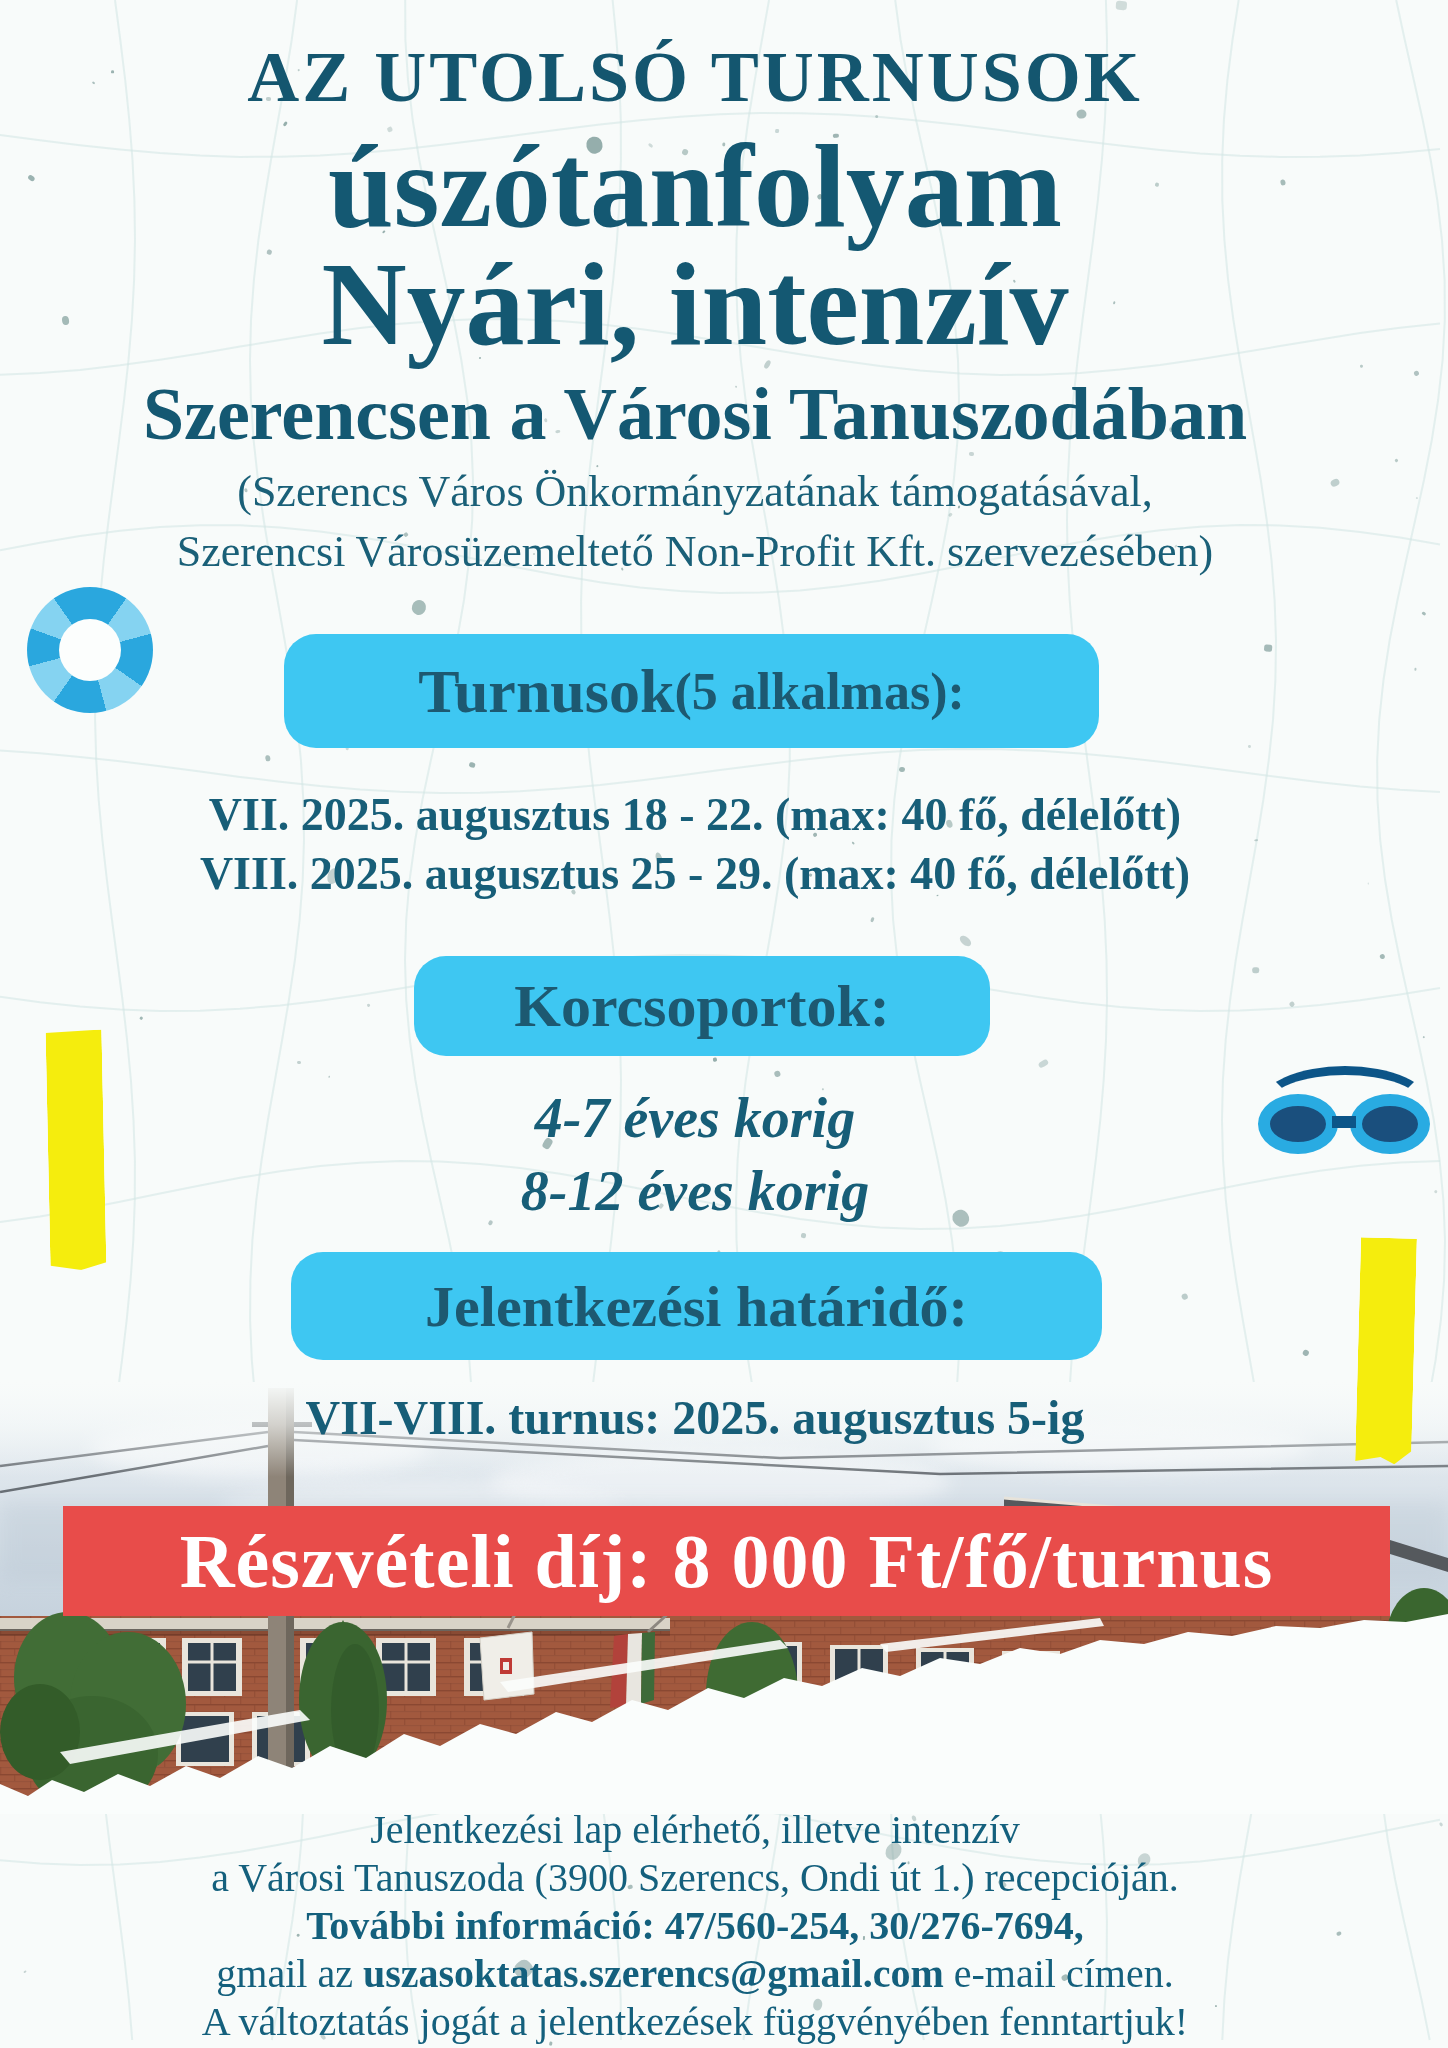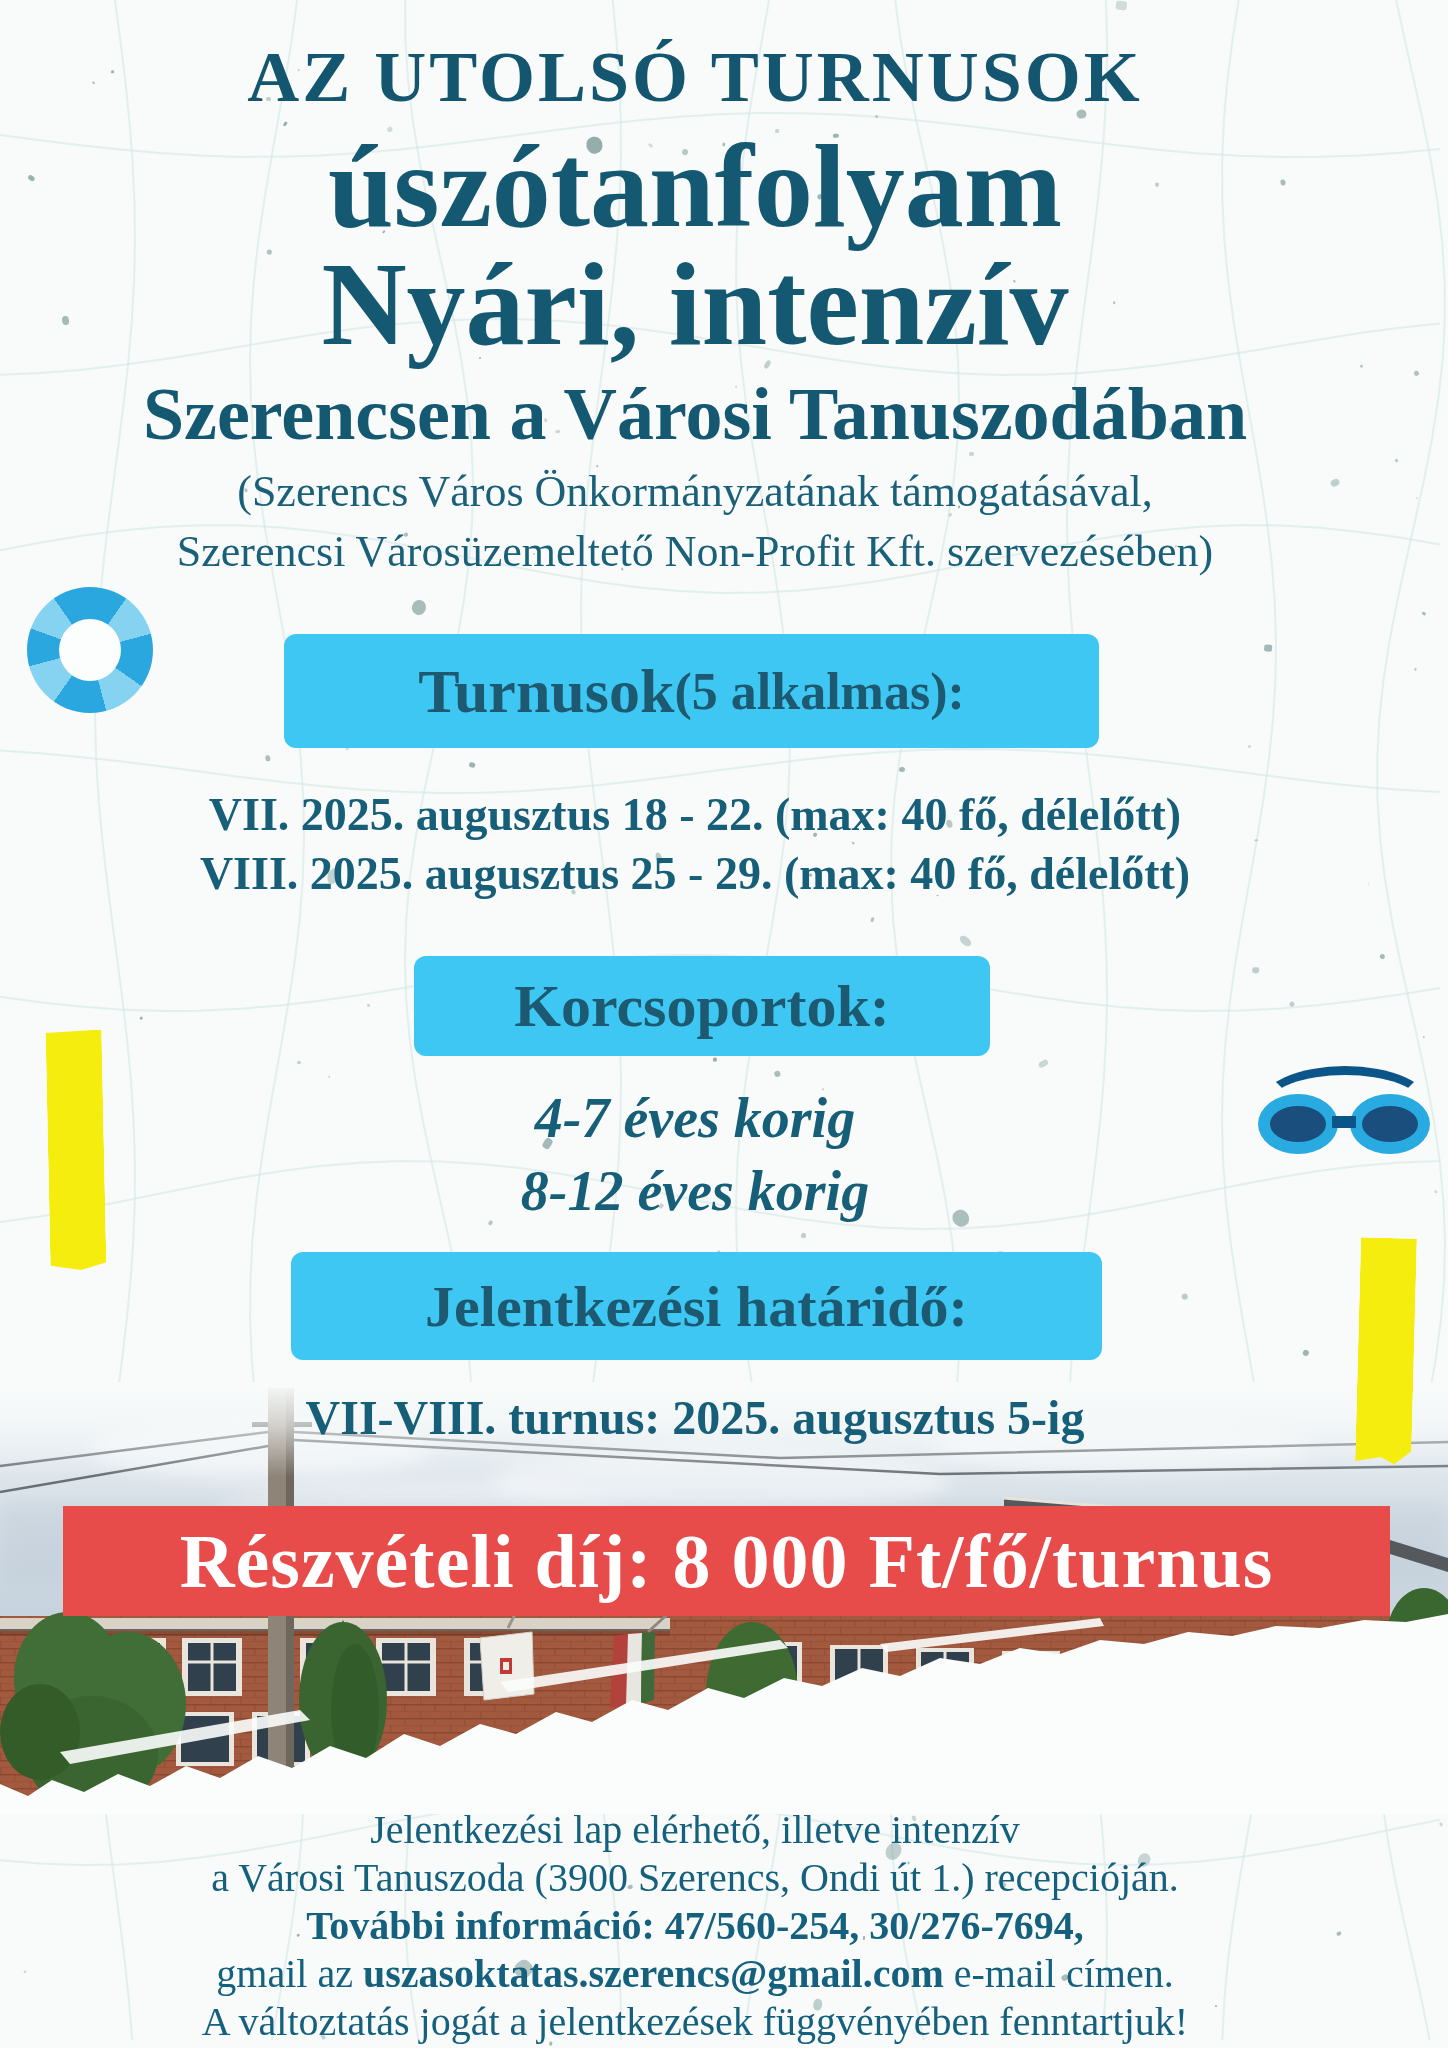--- a/index.html
+++ b/index.html
@@ -12,21 +12,21 @@
   #speckles{position:absolute;left:0;top:0;width:1448px;height:2048px;z-index:1;pointer-events:none;}
   #speckles div{position:absolute;}
   
   .content{position:absolute;left:0;top:0;width:1390px;z-index:3;}
   .cblock{position:absolute;left:0;right:0;text-align:center;}
   .kicker{top:36px;font-size:72px;font-weight:700;letter-spacing:3px;color:#14566F;}
   .title{top:128px;font-size:118px;line-height:1.0;font-weight:700;color:#145872;}
   .subtitle{top:372px;font-size:74px;font-weight:700;color:#145872;}
   .orgnote{top:462px;font-size:44px;line-height:1.36;color:#1A6078;}
   .badge{
-    position:absolute;background:#3EC7F2;border-radius:12px;z-index:3;
+    position:absolute;background:#3EC7F2;border-radius:32px;z-index:3;
     display:flex;align-items:center;justify-content:center;
     color:#1D5971;font-weight:700;text-align:center;
   }
   .badge1{left:284px;top:634px;width:815px;height:114px;font-size:62px;}
   .badge1 .suffix{font-size:52px;font-weight:700;}
   .badge2{left:414px;top:956px;width:576px;height:100px;font-size:60px;}
   .badge3{left:291px;top:1252px;width:811px;height:108px;font-size:58px;}
   .dates{top:786px;font-size:46px;line-height:1.28;font-weight:700;}
   .ages{top:1082px;font-size:56px;line-height:1.3;font-weight:700;font-style:italic;}
   .deadline{top:1390px;font-size:48px;font-weight:700;}

